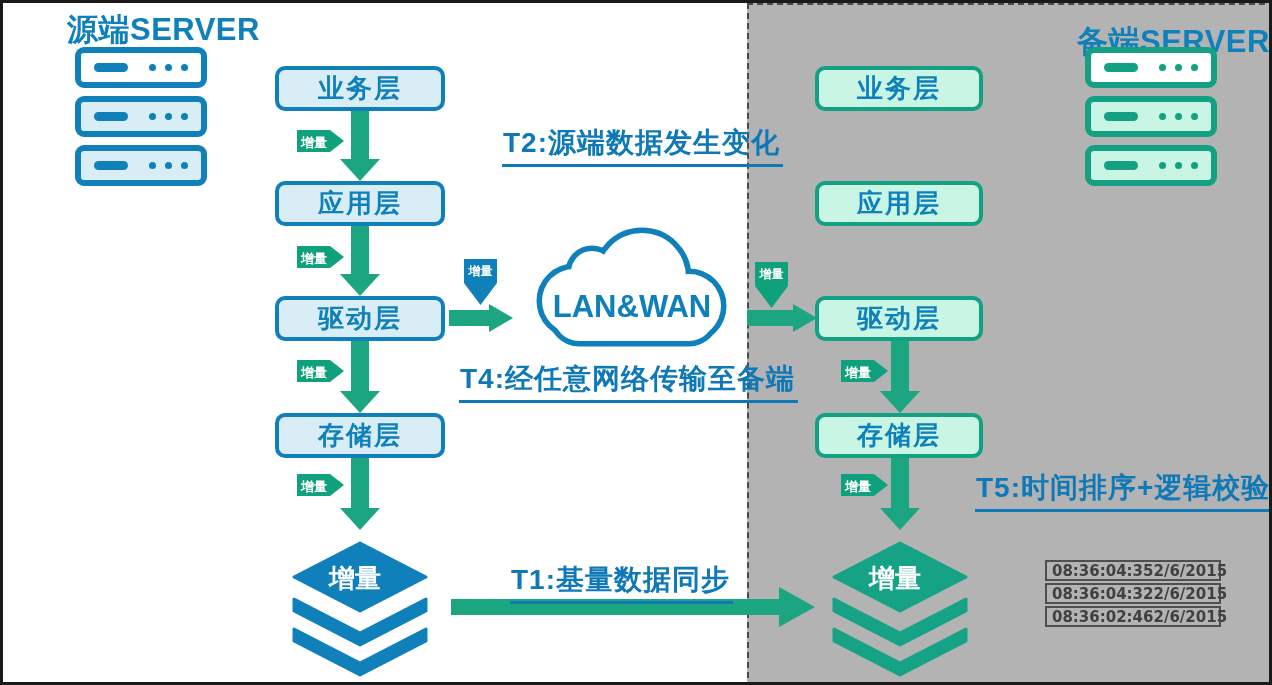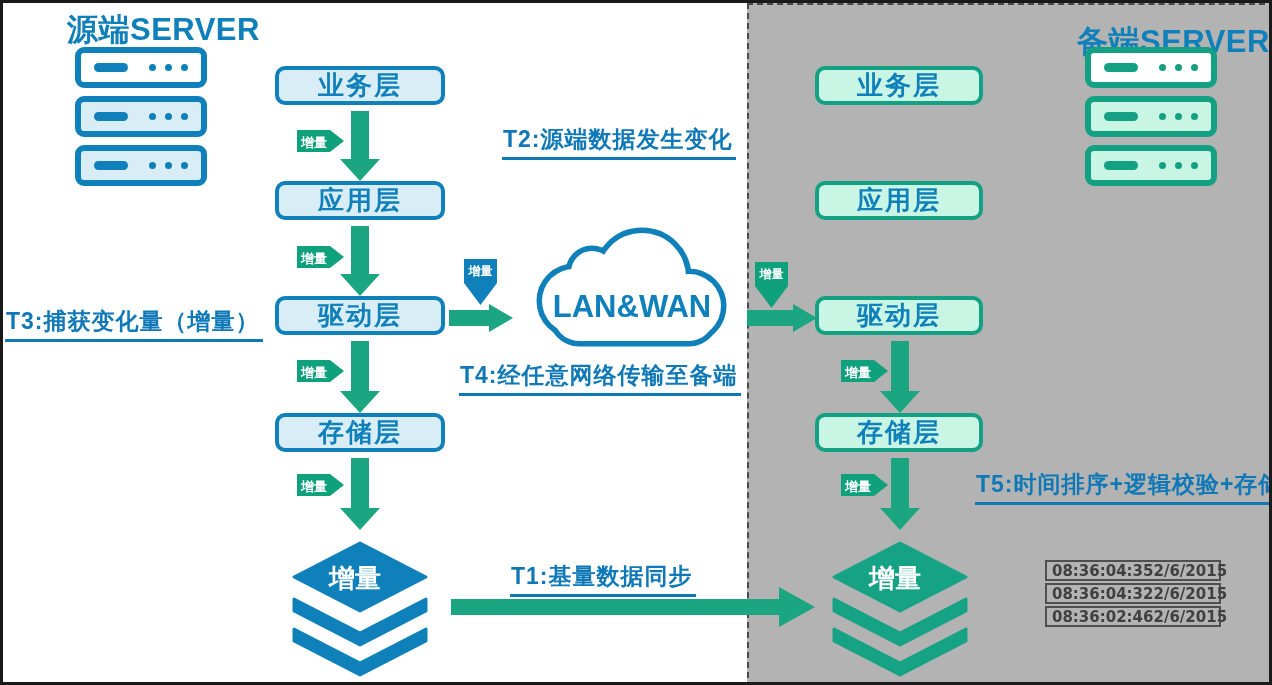--- a/index.html
+++ b/index.html
@@ -14,29 +14,29 @@
     position:absolute; left:744px; top:0; width:528px; height:685px;
     background:#b3b3b3; border:2px dashed #4a4a4a; z-index:0;
   }
   
   .title {
     position:absolute; z-index:2; color:#0f80ba; font-weight:bold;
     font-size:31px; white-space:nowrap; letter-spacing:0.5px;
   }
   
   .box {
-    position:absolute; z-index:2; width:170px; height:39px; border-radius:10px;
+    position:absolute; z-index:2; width:170px; height:45px; border-radius:10px;
     display:flex; align-items:center; justify-content:center;
     font-weight:bold; font-size:26px; letter-spacing:2px;
   }
   .box.src { background:#d8edf6; border:4px solid #0f80ba; color:#0f80ba; }
   .box.bak { background:#c9f6e4; border:4px solid #14a183; color:#0f80ba; width:168px; }
   
   .note {
-    position:absolute; z-index:3; color:#0f78b6; font-weight:bold; font-size:23px;
+    position:absolute; z-index:3; color:#0f78b6; font-weight:bold; font-size:28px;
     white-space:nowrap; border-bottom:3px solid #0f78b6; padding:0 3px 2px 1px;
     letter-spacing:1px;
   }
   
   .server { position:absolute; z-index:2; width:132px; display:flex; flex-direction:column; gap:8px; }
   .server .slab {
     height:41px; border-radius:9px; display:flex; align-items:center;
     justify-content:space-between; padding:0 13px;
   }
   .server.src-server .slab { border:6px solid #0f80ba; color:#0f80ba; background:#d8edf6; }
@@ -119,21 +119,20 @@
     </svg>
   <svg style="left:294px; top:357px;" width="48" height="22">
       <polygon points="0,0 33,0 47,11 33,22 0,22" fill="#0fa07c"></polygon>
       <text x="17" y="16.5" text-anchor="middle" font-size="13" font-weight="bold" fill="#fff">增量</text>
     </svg>
   <svg style="left:294px; top:471px;" width="48" height="22">
       <polygon points="0,0 33,0 47,11 33,22 0,22" fill="#0fa07c"></polygon>
       <text x="17" y="16.5" text-anchor="middle" font-size="13" font-weight="bold" fill="#fff">增量</text>
     </svg>
 
-  <div class="note" style="left:2px; top:303px;">T3:捕获变化量（增量）</div>
 
   <div class="note" style="left:499px; top:121px;">T2:源端数据发生变化</div>
 
   <svg style="left:461px; top:256px;" width="33" height="46">
       <polygon points="0,0 33,0 33,24 16.5,46 0,24" fill="#0f80ba"></polygon>
       <text x="16.5" y="16" text-anchor="middle" font-size="12" font-weight="bold" fill="#fff">增量</text>
     </svg>
   <svg style="left:446px; top:301px;" width="64" height="28">
       <polygon points="0,6 40,6 40,0 64,14 40,28 40,22 0,22" fill="#1ba581"></polygon>
     </svg>

